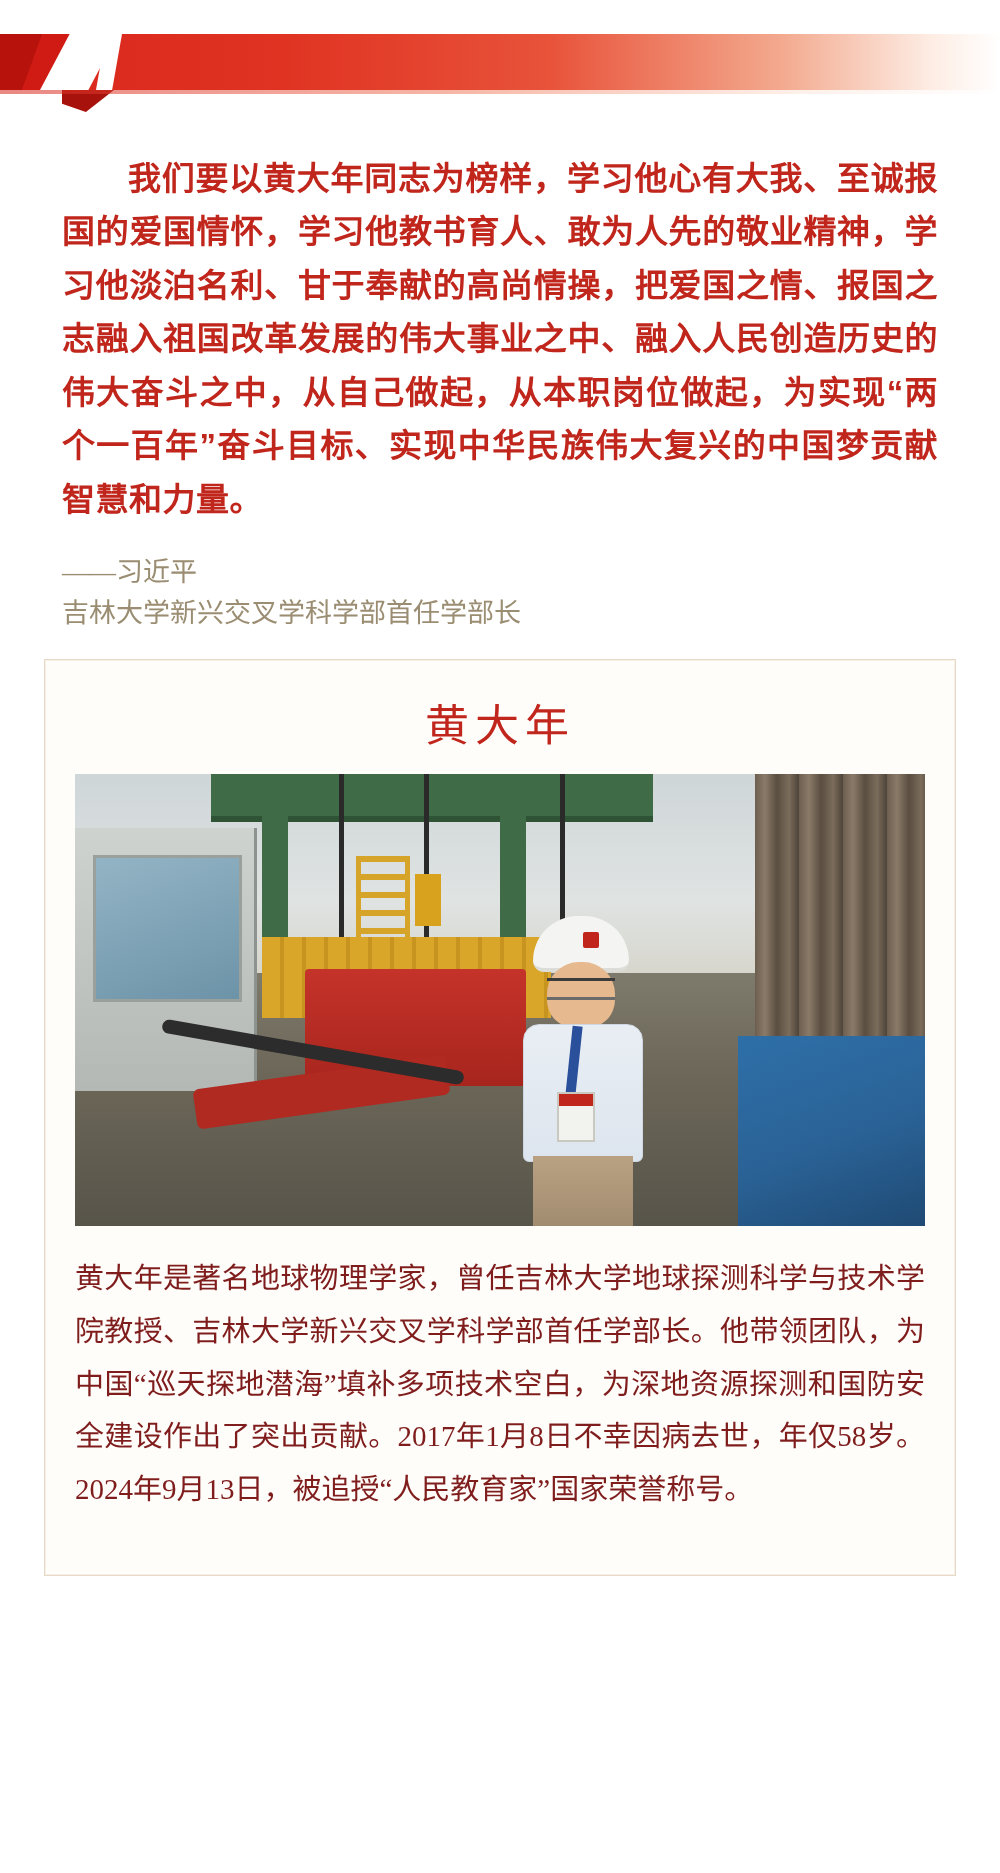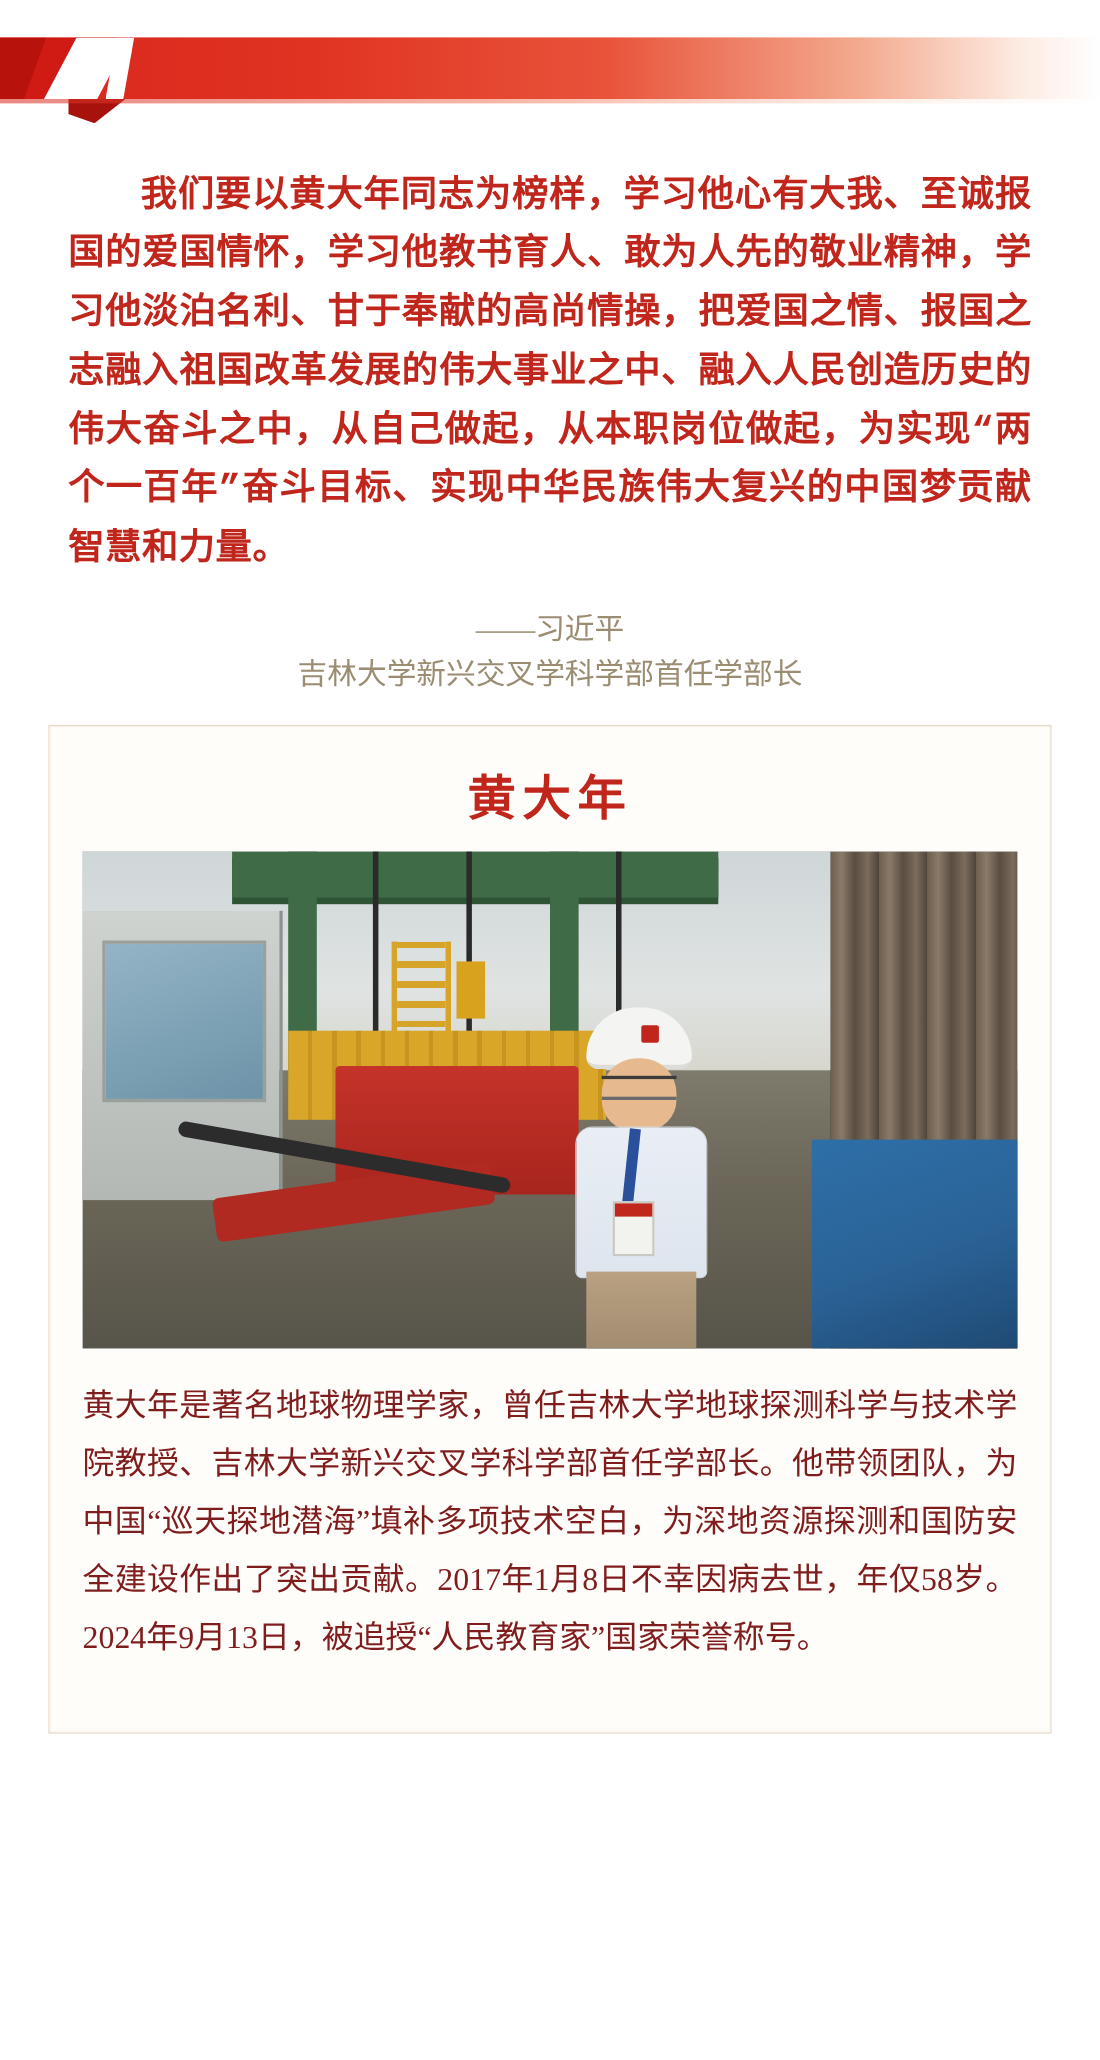--- a/index.html
+++ b/index.html
@@ -96,54 +96,54 @@
     background: linear-gradient(90deg, #d8261d 0%, #ef7a5b 45%, #fde4d9 80%, #ffffff 100%);
     opacity: .55;
   }
 
   
   .quote-wrap {
     padding: 26px 62px 0 62px;
   }
   .quote-text {
     color: #c0261b;
-    font-family: Liberation Mono, monospace;
+    font-family: Liberation Sans, sans-serif;
     font-weight: 700;
     font-size: 33px;
     line-height: 1.62;
     letter-spacing: 0.5px;
     text-align: justify;
     text-indent: 66px;
     margin: 0;
   }
 
   .attrib {
     margin-top: 26px;
-    text-align: center;
+    text-align: left;
     color: #9a8d72;
     font-family: "Liberation Serif", "DejaVu Serif", serif;
     font-size: 27px;
     line-height: 1.5;
   }
   .attrib div { white-space: nowrap; }
 
   
   .card {
     margin: 26px 44px 0 44px;
     border: 1px solid #e6d9c8;
     background: #fffdfa;
     box-shadow: 0 0 0 1px #f7f0e6 inset;
     padding: 22px 30px 30px 30px;
     box-sizing: border-box;
   }
   .card-title {
     text-align: center;
     color: #c0261b;
     font-family: "Liberation Sans", "DejaVu Sans", sans-serif;
-    font-weight: 700;
+    font-weight: 400;
     font-size: 44px;
     letter-spacing: 6px;
     margin: 8px 0 20px 0;
   }
 
   
   .photo {
     position: relative;
     width: 100%;
     height: 452px;

